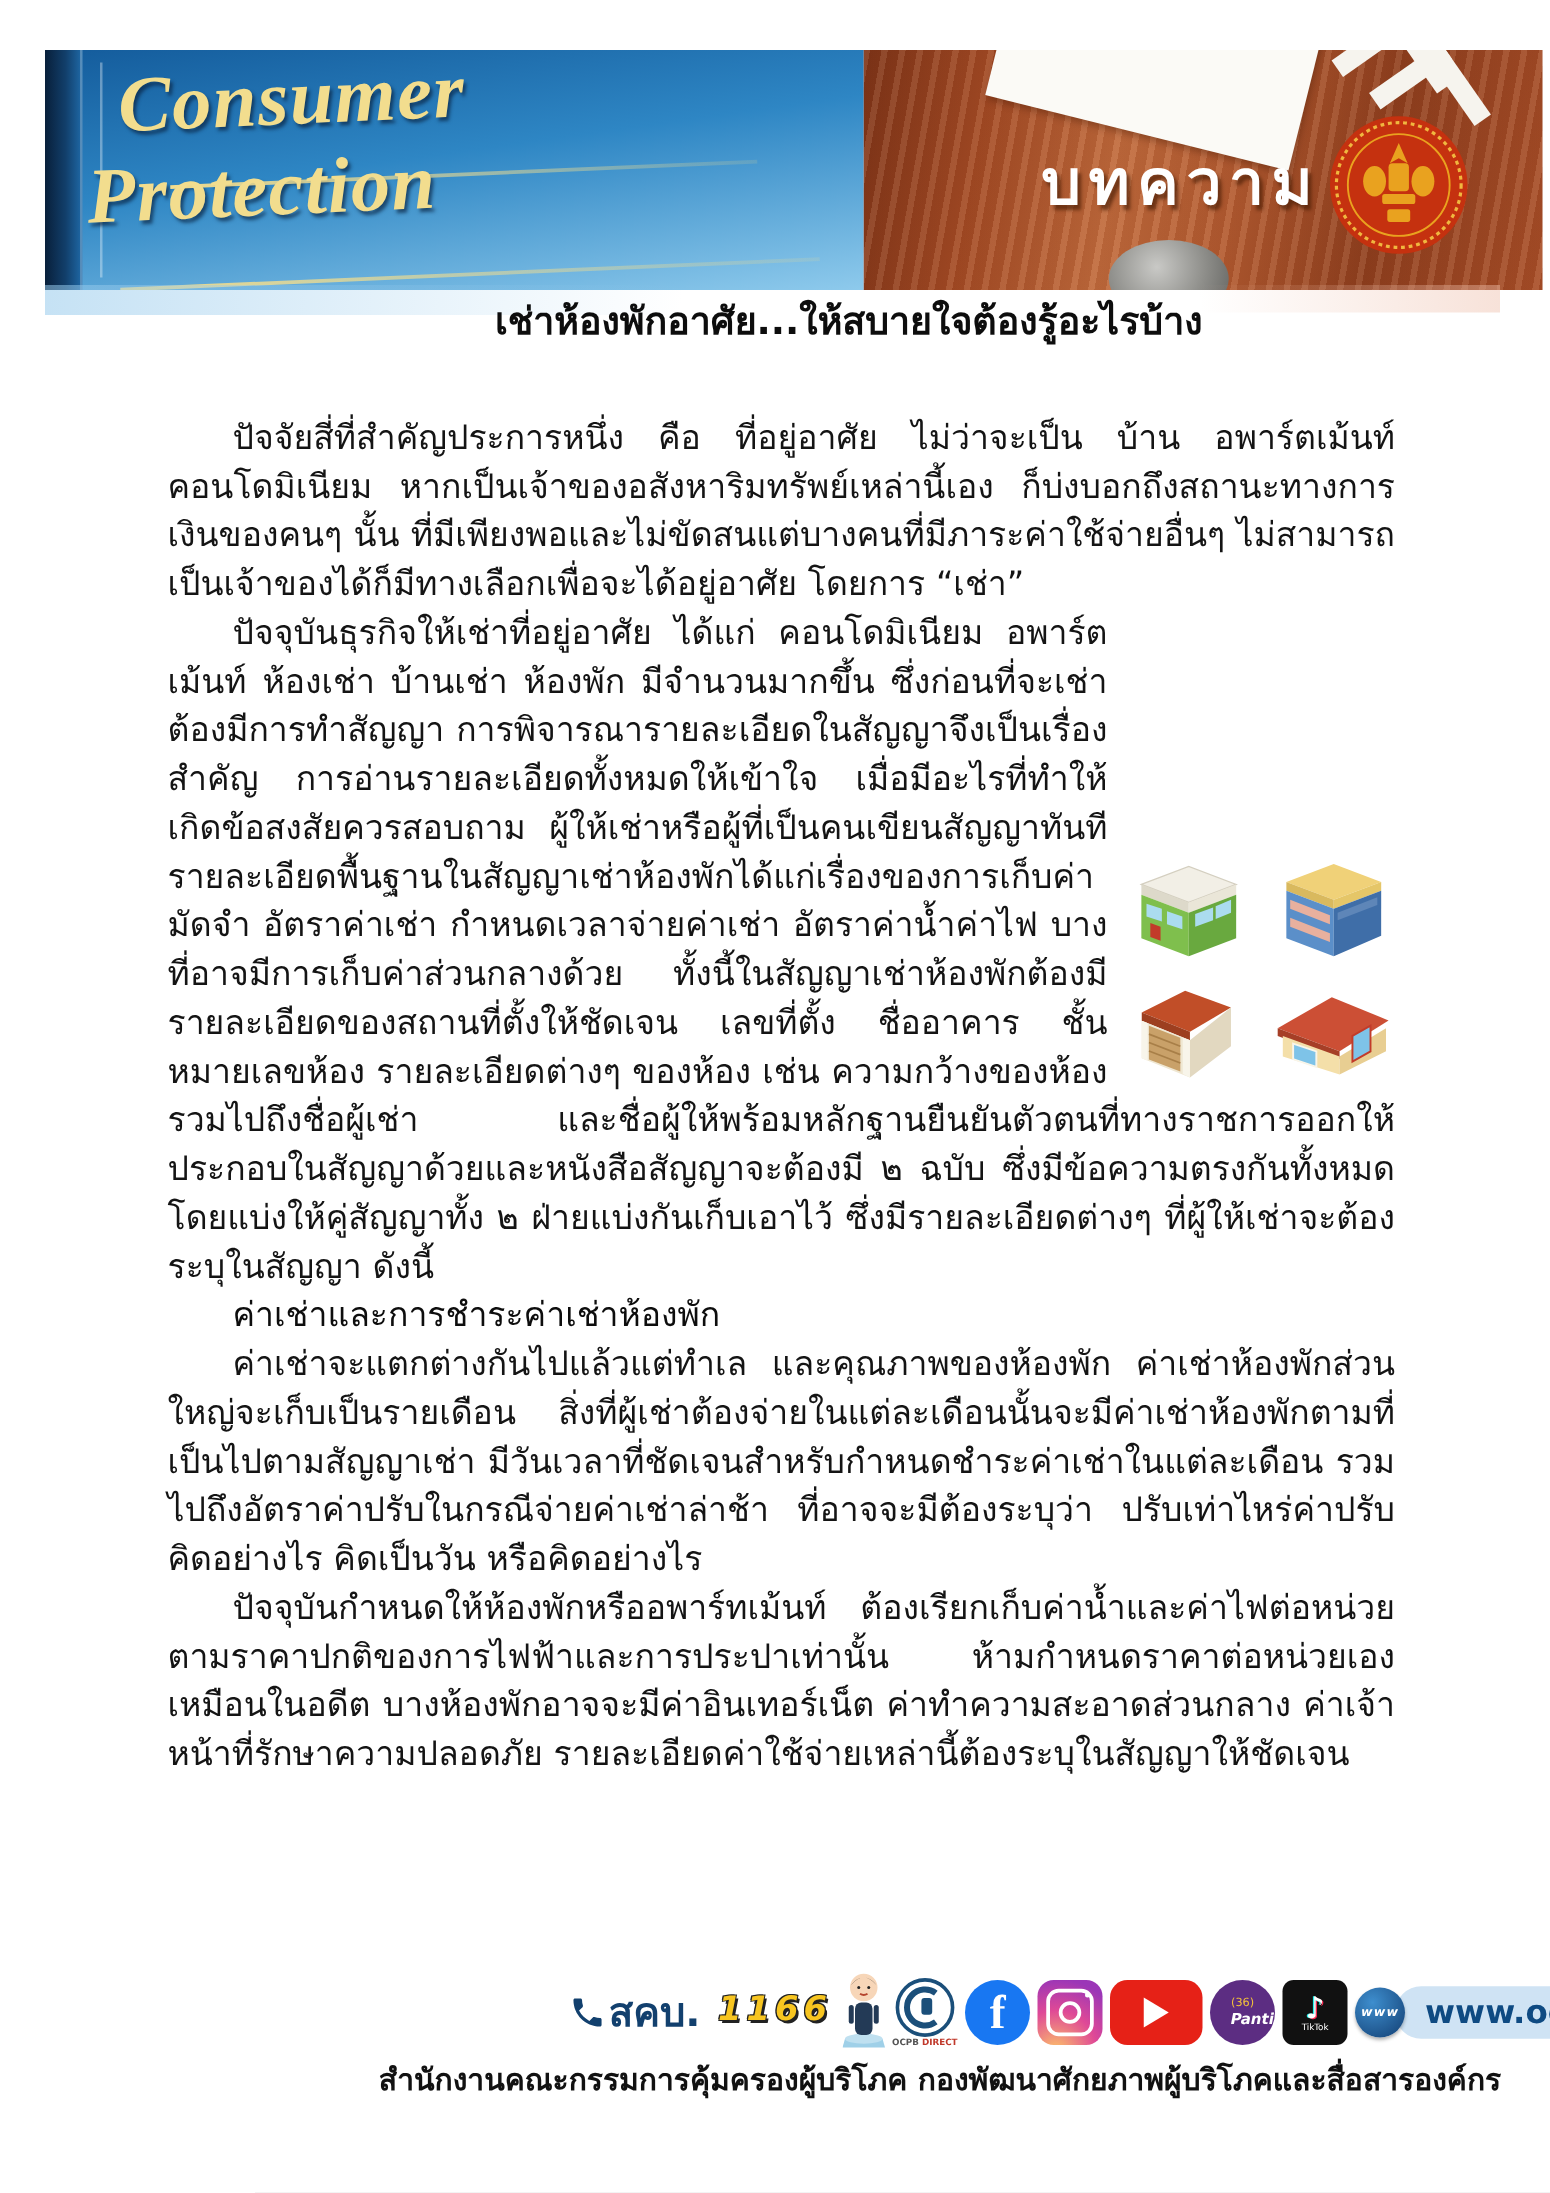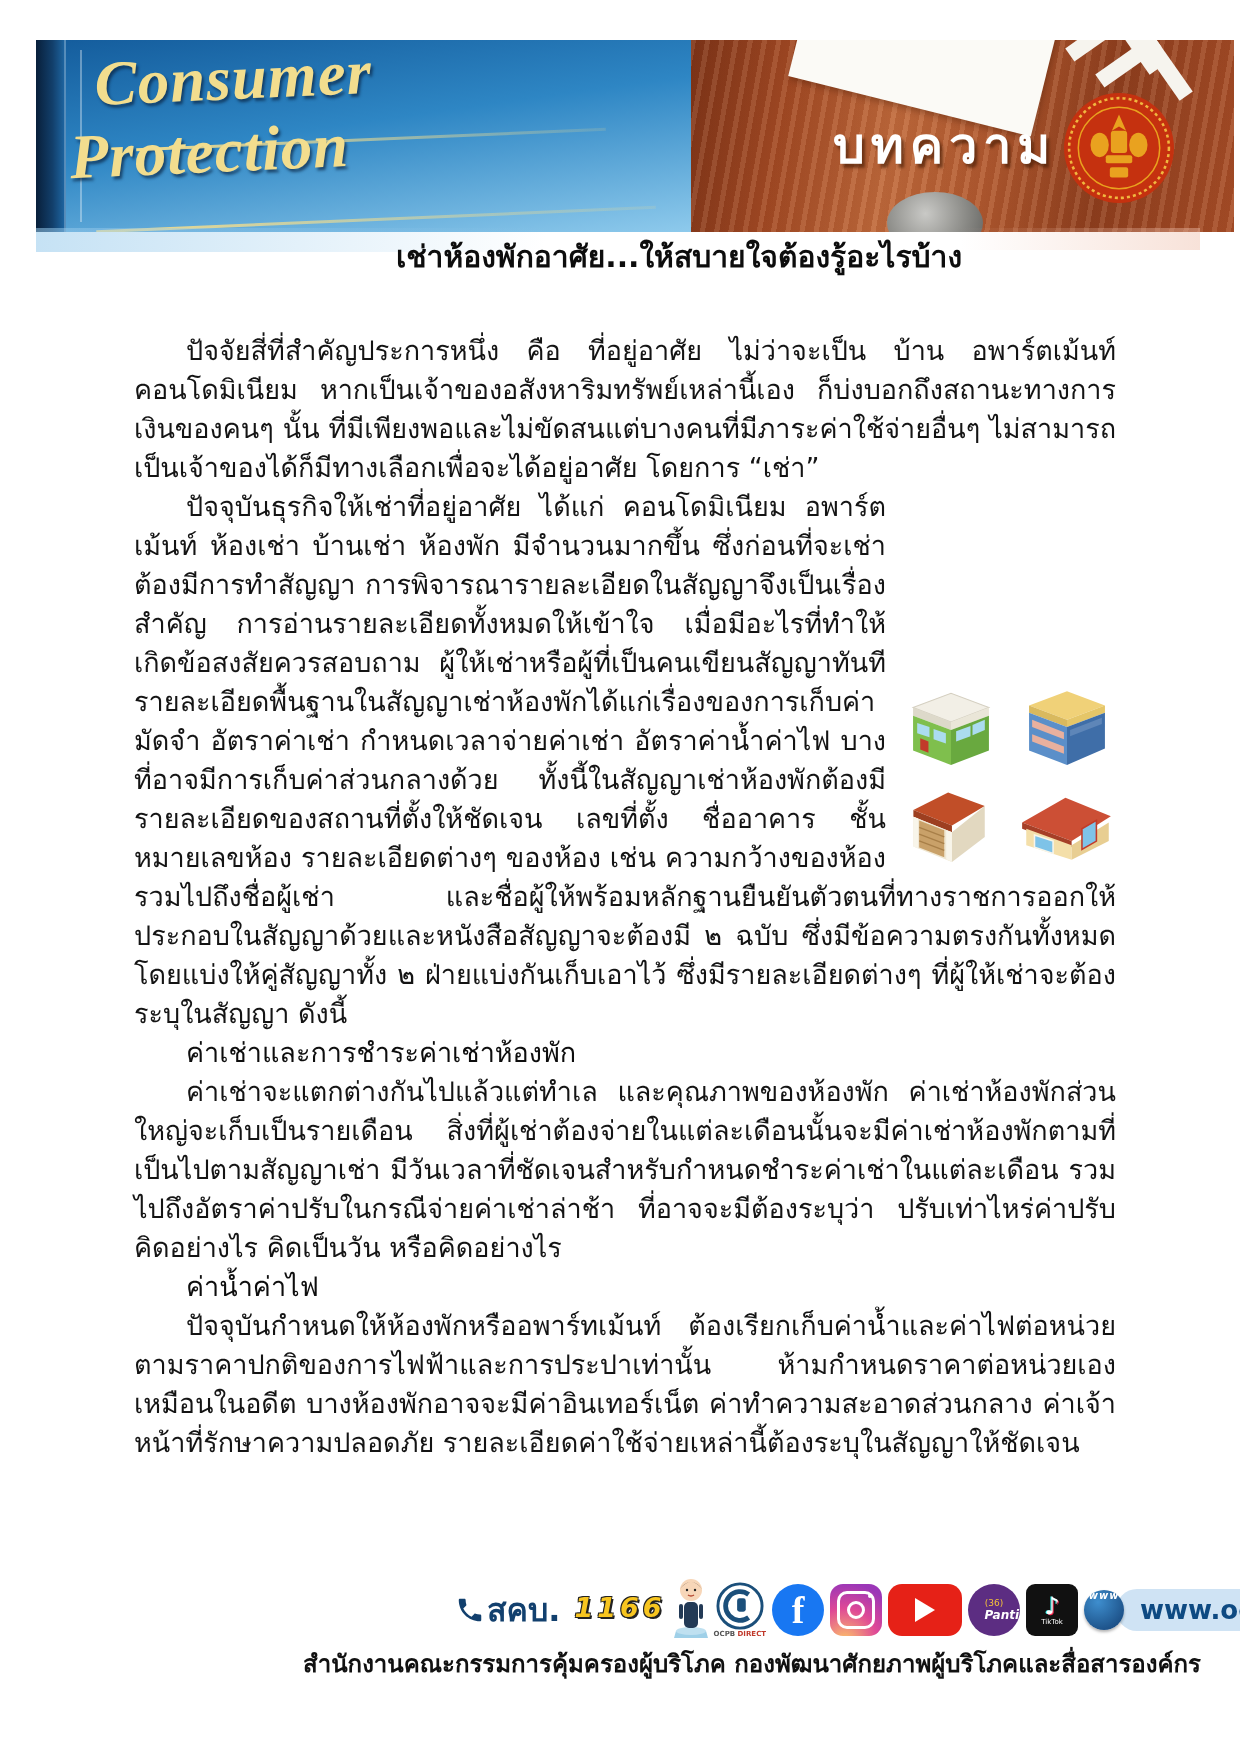--- a/index.html
+++ b/index.html
@@ -114,21 +114,21 @@
   .ig-lens { position:absolute; left:17px; top:17px; width:12px; height:12px; border:3px solid #fff; border-radius:50%; }
   .ig-dot { position:absolute; right:10px; top:10px; width:4px; height:4px; background:#fff; border-radius:50%; }
   .yt { width:74px; height:52px; border-radius:14px; background:#e62117; display:flex; align-items:center; justify-content:center; }
   .yt-tri { width:0; height:0; border-left:20px solid #fff; border-top:12px solid transparent; border-bottom:12px solid transparent; }
   .pantip { background:#5c2d82; flex-direction:column; }
   .pantip-mark { color:#f3c13a; font-size:9px; line-height:1; }
   .pantip-label { color:#fff; font-size:12px; font-weight:bold; font-style:italic;margin-left:24px; }
   .tiktok { width:52px; height:52px; border-radius:9px; background:#111; display:flex; flex-direction:column; align-items:center; justify-content:center; }
   .tiktok-note { color:#fff; font-size:24px; line-height:1; text-shadow:-1px 0 0 #25f4ee, 1px 1px 0 #fe2c55; }
   .tiktok-label { color:#fff; font-size:7px; }
-  .www-globe { width:40px; height:40px; border-radius:50%; background:radial-gradient(circle at 35% 30%, #3e8ece, #123e72); display:flex; justify-content:center; margin-right:-14px; z-index:2; box-shadow:0 2px 3px rgba(0,0,0,.3); }
+  .www-globe { width:40px; height:40px; border-radius:50%; background:radial-gradient(circle at 35% 30%, #3e8ece, #123e72); display:flex; align-items:center; justify-content:center; margin-right:-14px; z-index:2; box-shadow:0 2px 3px rgba(0,0,0,.3); }
   .www-globe span { color:#fff; font-size:10px; font-weight:bold; font-style:italic; letter-spacing:1px; }
   .www-pill { height:42px; border-radius:21px; background:#cfe3f4; display:flex; align-items:center; padding:0 16px 0 24px; }
   .www-pill span { color:#0e4a82; font-weight:bold; font-size:26px; }
   .footer-org {
     position:absolute; left:280px; right:16px; top:1644px; text-align:center;
     font-size:24px; font-weight:bold; color:#111;
   }
 </style>
 </head>
 <body>
@@ -218,21 +218,20 @@
           <polygon points="8,44 52,60 52,74 8,60" fill="#f4dfa9"></polygon>
           <polygon points="52,60 88,38 88,56 52,74" fill="#e8ce92"></polygon>
           <polygon points="62,44 76,36 76,56 62,64" fill="#7ec3e8" stroke="#c23b2a" stroke-width="1.5"></polygon>
           <polygon points="16,50 34,56 34,68 16,62" fill="#7ec3e8" stroke="#f8f5ea" stroke-width="1.5"></polygon>
         </svg>
       </span><span>ปัจจุบันธุรกิจให้เช่าที่อยู่อาศัย ได้แก่ คอนโดมิเนียม อพาร์ตเม้นท์ ห้องเช่า บ้านเช่า ห้องพัก มีจำนวนมากขึ้น ซึ่งก่อนที่จะเช่าต้องมีการทำสัญญา การพิจารณารายละเอียดในสัญญาจึงเป็นเรื่องสำคัญ การอ่านรายละเอียดทั้งหมดให้เข้าใจ เมื่อมีอะไรที่ทำให้เกิดข้อสงสัยควรสอบถาม ผู้ให้เช่าหรือผู้ที่เป็นคนเขียนสัญญาทันที รายละเอียดพื้นฐานในสัญญาเช่าห้องพักได้แก่เรื่องของการเก็บค่ามัดจำ อัตราค่าเช่า กำหนดเวลาจ่ายค่าเช่า อัตราค่าน้ำค่าไฟ บางที่อาจมีการเก็บค่าส่วนกลางด้วย ทั้งนี้ในสัญญาเช่าห้องพักต้องมีรายละเอียดของสถานที่ตั้งให้ชัดเจน เลขที่ตั้ง ชื่ออาคาร ชั้น หมายเลขห้อง รายละเอียดต่างๆ ของห้อง เช่น ความกว้างของห้อง รวมไปถึงชื่อผู้เช่า และชื่อผู้ให้พร้อมหลักฐานยืนยันตัวตนที่ทางราชการออกให้ ประกอบในสัญญาด้วยและหนังสือสัญญาจะต้องมี ๒ ฉบับ ซึ่งมีข้อความตรงกันทั้งหมด โดยแบ่งให้คู่สัญญาทั้ง ๒ ฝ่ายแบ่งกันเก็บเอาไว้ ซึ่งมีรายละเอียดต่างๆ ที่ผู้ให้เช่าจะต้องระบุในสัญญา ดังนี้</span>
     </p>
 
     <h2 class="section-heading">ค่าเช่าและการชำระค่าเช่าห้องพัก</h2>
     <p class="para">ค่าเช่าจะแตกต่างกันไปแล้วแต่ทำเล และคุณภาพของห้องพัก ค่าเช่าห้องพักส่วนใหญ่จะเก็บเป็นรายเดือน สิ่งที่ผู้เช่าต้องจ่ายในแต่ละเดือนนั้นจะมีค่าเช่าห้องพักตามที่เป็นไปตามสัญญาเช่า มีวันเวลาที่ชัดเจนสำหรับกำหนดชำระค่าเช่าในแต่ละเดือน รวมไปถึงอัตราค่าปรับในกรณีจ่ายค่าเช่าล่าช้า ที่อาจจะมีต้องระบุว่า ปรับเท่าไหร่ค่าปรับคิดอย่างไร คิดเป็นวัน หรือคิดอย่างไร</p>
-    <h2 class="section-heading">ค่าน้ำค่าไฟ</h2>
     <p class="para">ปัจจุบันกำหนดให้ห้องพักหรืออพาร์ทเม้นท์ ต้องเรียกเก็บค่าน้ำและค่าไฟต่อหน่วยตามราคาปกติของการไฟฟ้าและการประปาเท่านั้น ห้ามกำหนดราคาต่อหน่วยเองเหมือนในอดีต บางห้องพักอาจจะมีค่าอินเทอร์เน็ต ค่าทำความสะอาดส่วนกลาง ค่าเจ้าหน้าที่รักษาความปลอดภัย รายละเอียดค่าใช้จ่ายเหล่านี้ต้องระบุในสัญญาให้ชัดเจน</p>
   </main>
 
   <div class="footer-icons">
 
     <div class="hotline">
       <div class="hotline-top">
         <svg viewBox="0 0 24 24">
           <path fill="#12406e" d="M6.62 10.79c1.44 2.83 3.76 5.14 6.59 6.59l2.2-2.21c.27-.27.67-.36 1.02-.24 1.12.37 2.33.57 3.57.57.55 0 1 .45 1 1V20c0 .55-.45 1-1 1-9.39 0-17-7.61-17-17 0-.55.45-1 1-1h3.5c.55 0 1 .45 1 1 0 1.25.2 2.45.57 3.57.11.35.03.74-.25 1.02l-2.2 2.2z"></path>
         </svg>

